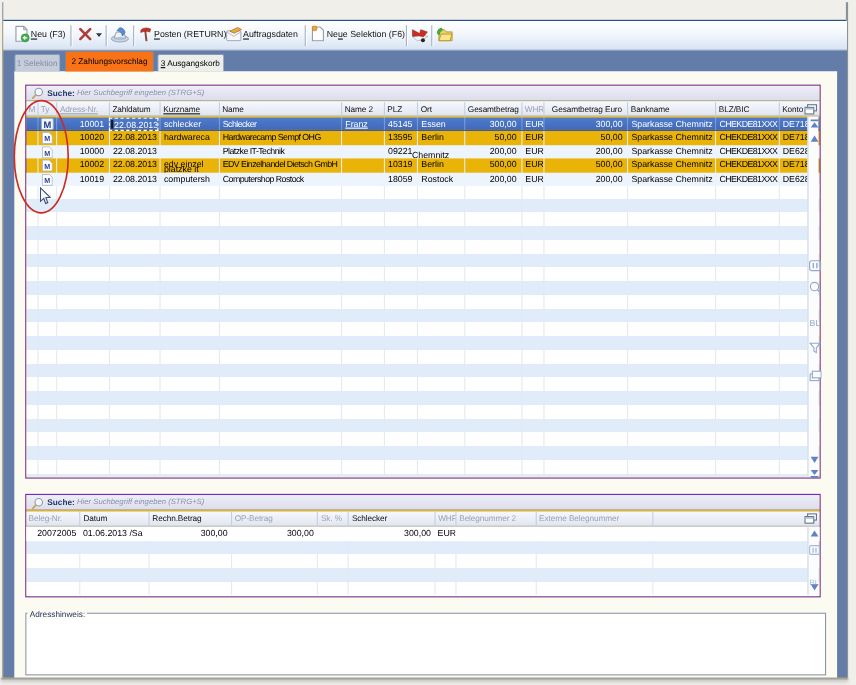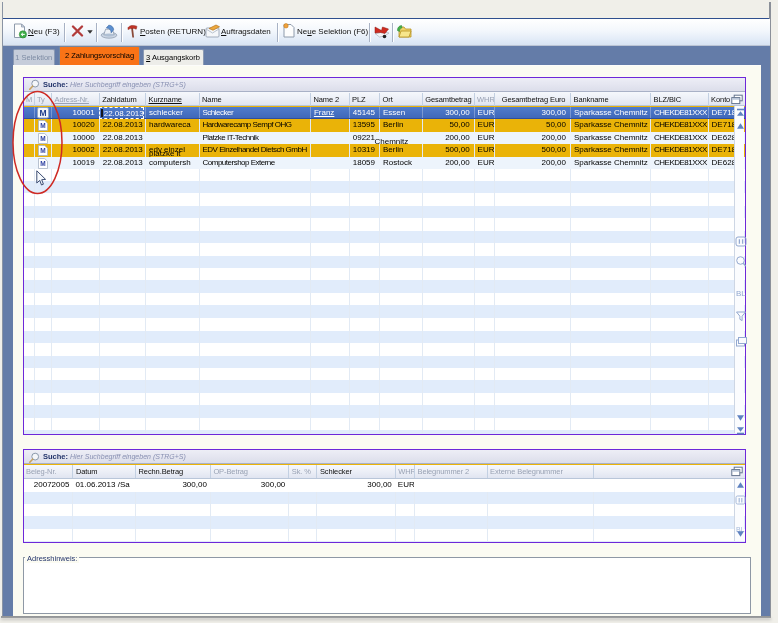--- a/index.html
+++ b/index.html
@@ -250,21 +250,21 @@
 <div class="cell " style="left:684.1px;width:27.899999999999977px;top:0;padding:0 4px;">DE718</div>
 </div>
 <div style="position:absolute;left:0;right:0;top:79.0px;height:12.5px;background:#EDF4FC;">
 <svg style="position:absolute;left:14px;top:1px" width="10" height="11" viewBox="0 0 10 11">
 <path d="M0.5 0.5h6.2l2.8 2.8v7.2h-9z" fill="#fff" stroke="#A8B4C4" stroke-width="0.8"></path>
 <text x="5" y="8.4" font-size="6.5" font-weight="bold" fill="#2B3FA0" text-anchor="middle" font-family="Liberation Sans">M</text>
       </svg>
 <div class="cell r" style="left:27.5px;width:47.7px;top:0;padding:0 4px;">10019</div>
 <div class="cell " style="left:75.2px;width:46.3px;top:0;padding:0 4px;">22.08.2013</div>
 <div class="cell " style="left:121.5px;width:53.5px;top:0;padding:0 4px;">computersh</div>
-<div class="cell  ls" style="left:175.0px;width:111.39999999999998px;top:0;padding:0 4px;">Computershop Externe</div>
+<div class="cell  ls" style="left:175.0px;width:111.39999999999998px;top:0;padding:0 4px;">Computershop Rostock</div>
 <div class="cell " style="left:286.4px;width:38.700000000000045px;top:0;padding:0 4px;"></div>
 <div class="cell r" style="left:325.1px;width:30.399999999999977px;top:0;padding:0 4px;">18059</div>
 <div class="cell " style="left:355.5px;width:42.80000000000001px;top:0;padding:0 4px;">Rostock</div>
 <div class="cell r" style="left:398.3px;width:51.80000000000001px;top:0;padding:0 4px;">200,00</div>
 <div class="cell " style="left:450.1px;width:20.099999999999966px;top:0;padding:0 4px;">EUR</div>
 <div class="cell r" style="left:470.2px;width:76.30000000000001px;top:0;padding:0 4px;">200,00</div>
 <div class="cell " style="left:546.5px;width:80.0px;top:0;padding:0 4px;">Sparkasse Chemnitz</div>
 <div class="cell  ls" style="left:626.5px;width:57.60000000000002px;top:0;padding:0 4px;">CHEKDE81XXX</div>
 <div class="cell " style="left:684.1px;width:27.899999999999977px;top:0;padding:0 4px;">DE628</div>
 </div>

